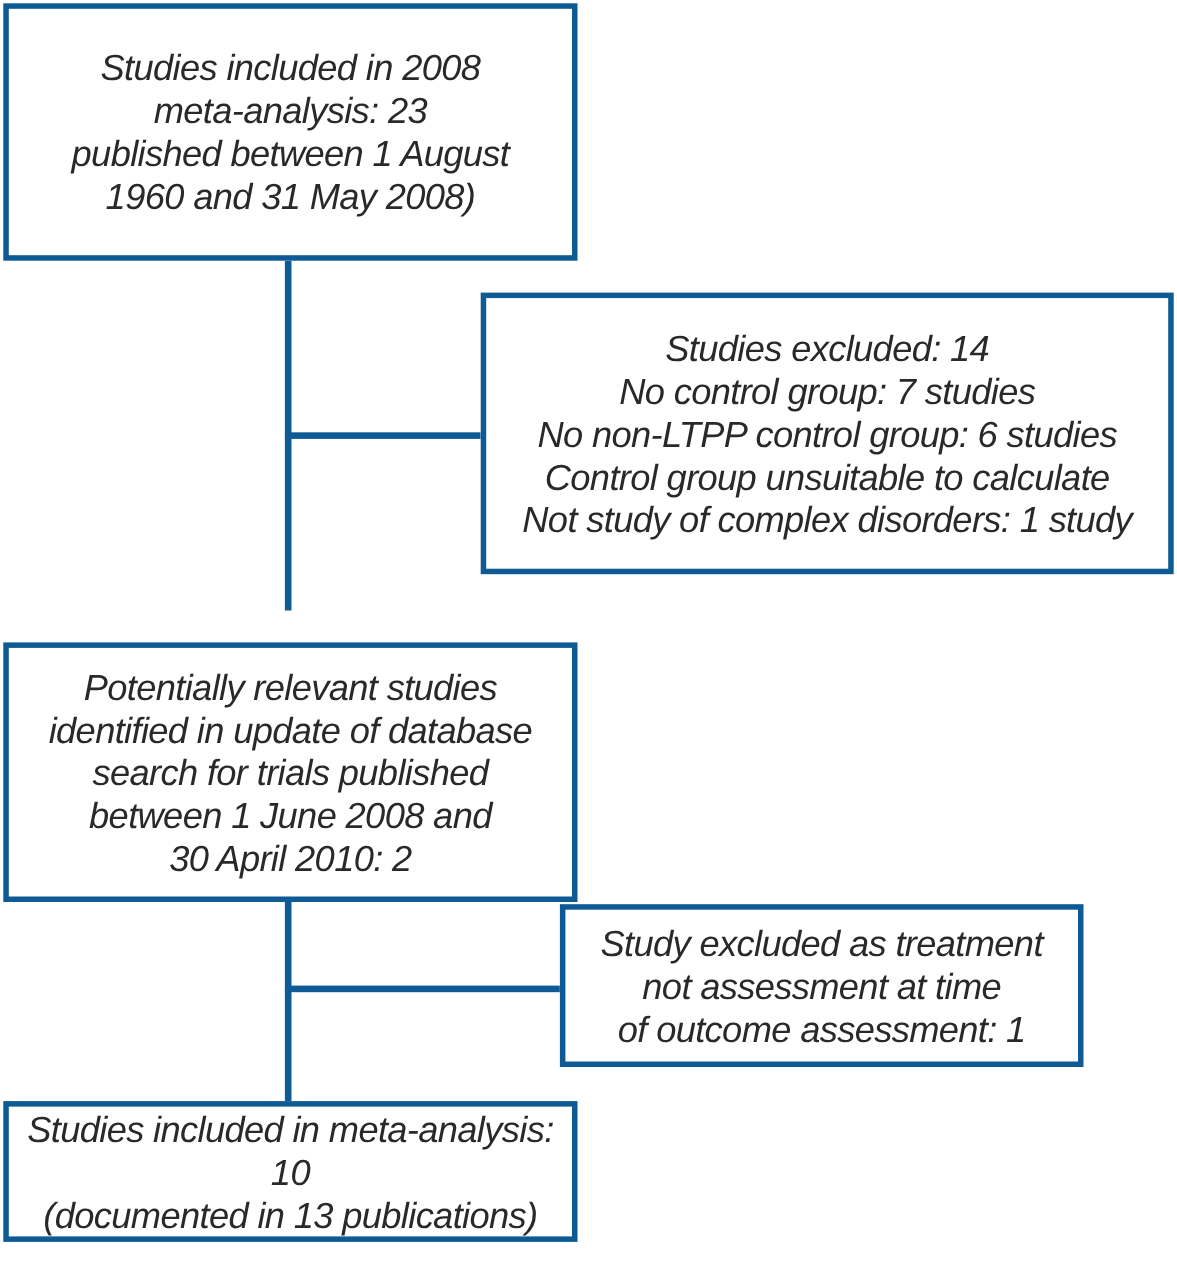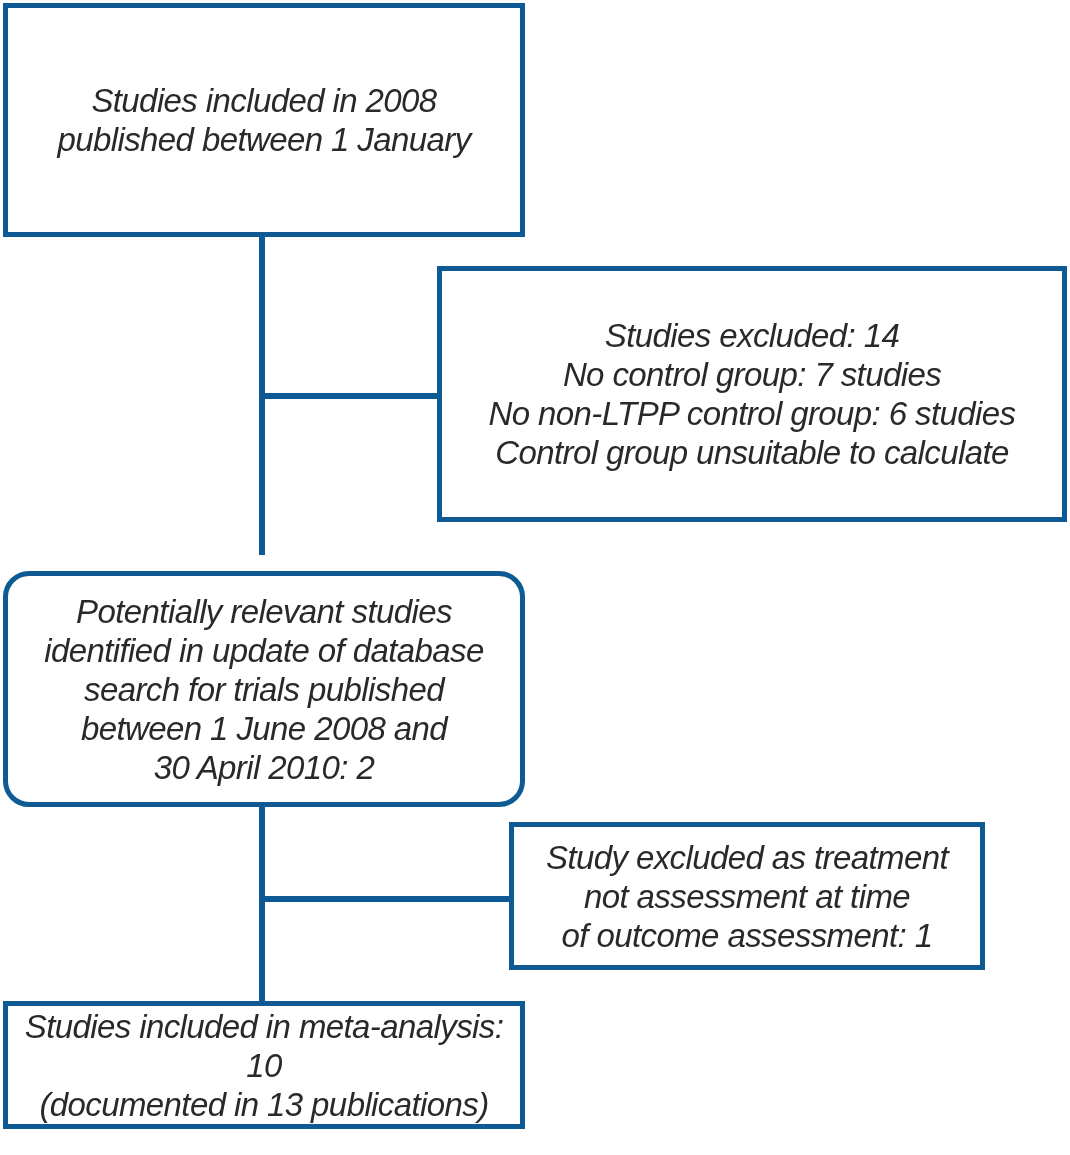--- a/index.html
+++ b/index.html
@@ -36,21 +36,21 @@
     letter-spacing: -0.6px;
     font-stretch: condensed;
   }
   .connector {
     position: absolute;
     background: var(--line-color);
   }
   
   #box-included-2008   { left: 3px;   top: 3px;    width: 522px; height: 234px; }
   #box-excluded-14     { left: 437px; top: 266px;  width: 630px; height: 256px; }
-  #box-update-search   { left: 3px;   top: 571px;  width: 522px; height: 236px; border-radius: 26px; }
+  #box-update-search   { left: 3px;   top: 584px;  width: 522px; height: 236px; }
   #box-excluded-1      { left: 509px; top: 822px;  width: 476px; height: 148px; }
   #box-included-final  { left: 3px;   top: 1001px; width: 522px; height: 128px; }
   
   #conn-v1 { left: 259px; top: 237px; width: 6px;   height: 318px; }
   #conn-h1 { left: 259px; top: 393px; width: 178px; height: 6px; }
   #conn-v2 { left: 259px; top: 789px; width: 6px;   height: 212px; }
   #conn-h2 { left: 259px; top: 896px; width: 250px; height: 6px; }
 </style>
 </head>
 <body>
@@ -58,30 +58,33 @@
 <div class="stage">
 
   <div class="connector" id="conn-v1"></div>
   <div class="connector" id="conn-h1"></div>
   <div class="connector" id="conn-v2"></div>
   <div class="connector" id="conn-h2"></div>
 
   <div class="box" id="box-included-2008">
     <div class="box-text">
         <div>Studies included in 2008</div>
-        <div>published between 1 January</div>
+        <div>meta-analysis: 23</div>
+        <div>published between 1 August</div>
+        <div>1960 and 31 May 2008)</div>
       </div>
   </div>
 
   <div class="box" id="box-excluded-14">
     <div class="box-text">
         <div>Studies excluded: 14</div>
         <div>No control group: 7 studies</div>
         <div>No non-LTPP control group: 6 studies</div>
         <div>Control group unsuitable to calculate</div>
+        <div>Not study of complex disorders: 1 study</div>
       </div>
   </div>
 
   <div class="box" id="box-update-search">
     <div class="box-text">
         <div>Potentially relevant studies</div>
         <div>identified in update of database</div>
         <div>search for trials published</div>
         <div>between 1 June 2008 and</div>
         <div>30 April 2010: 2</div>

